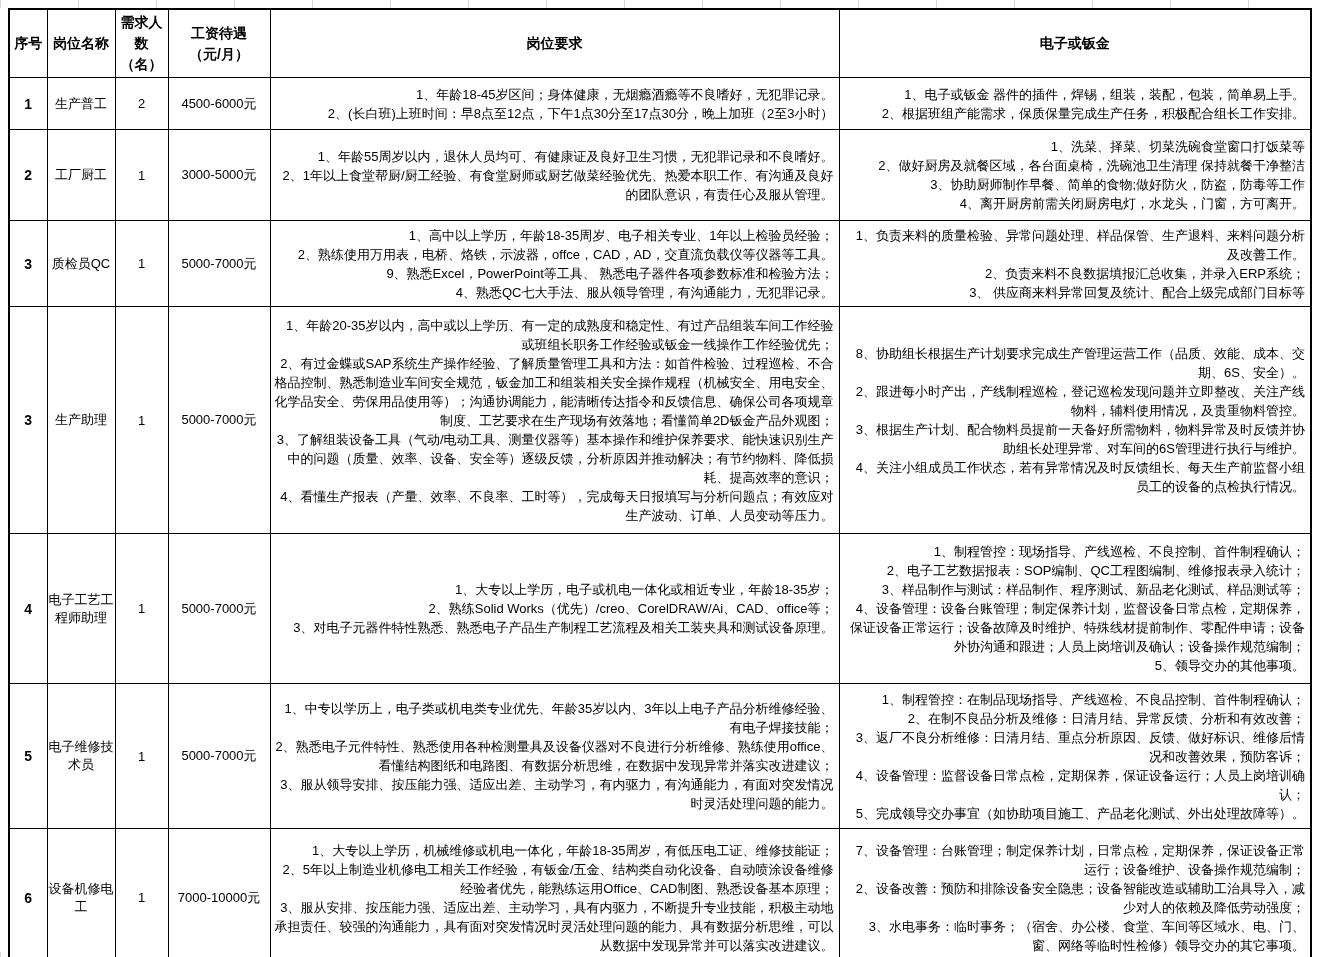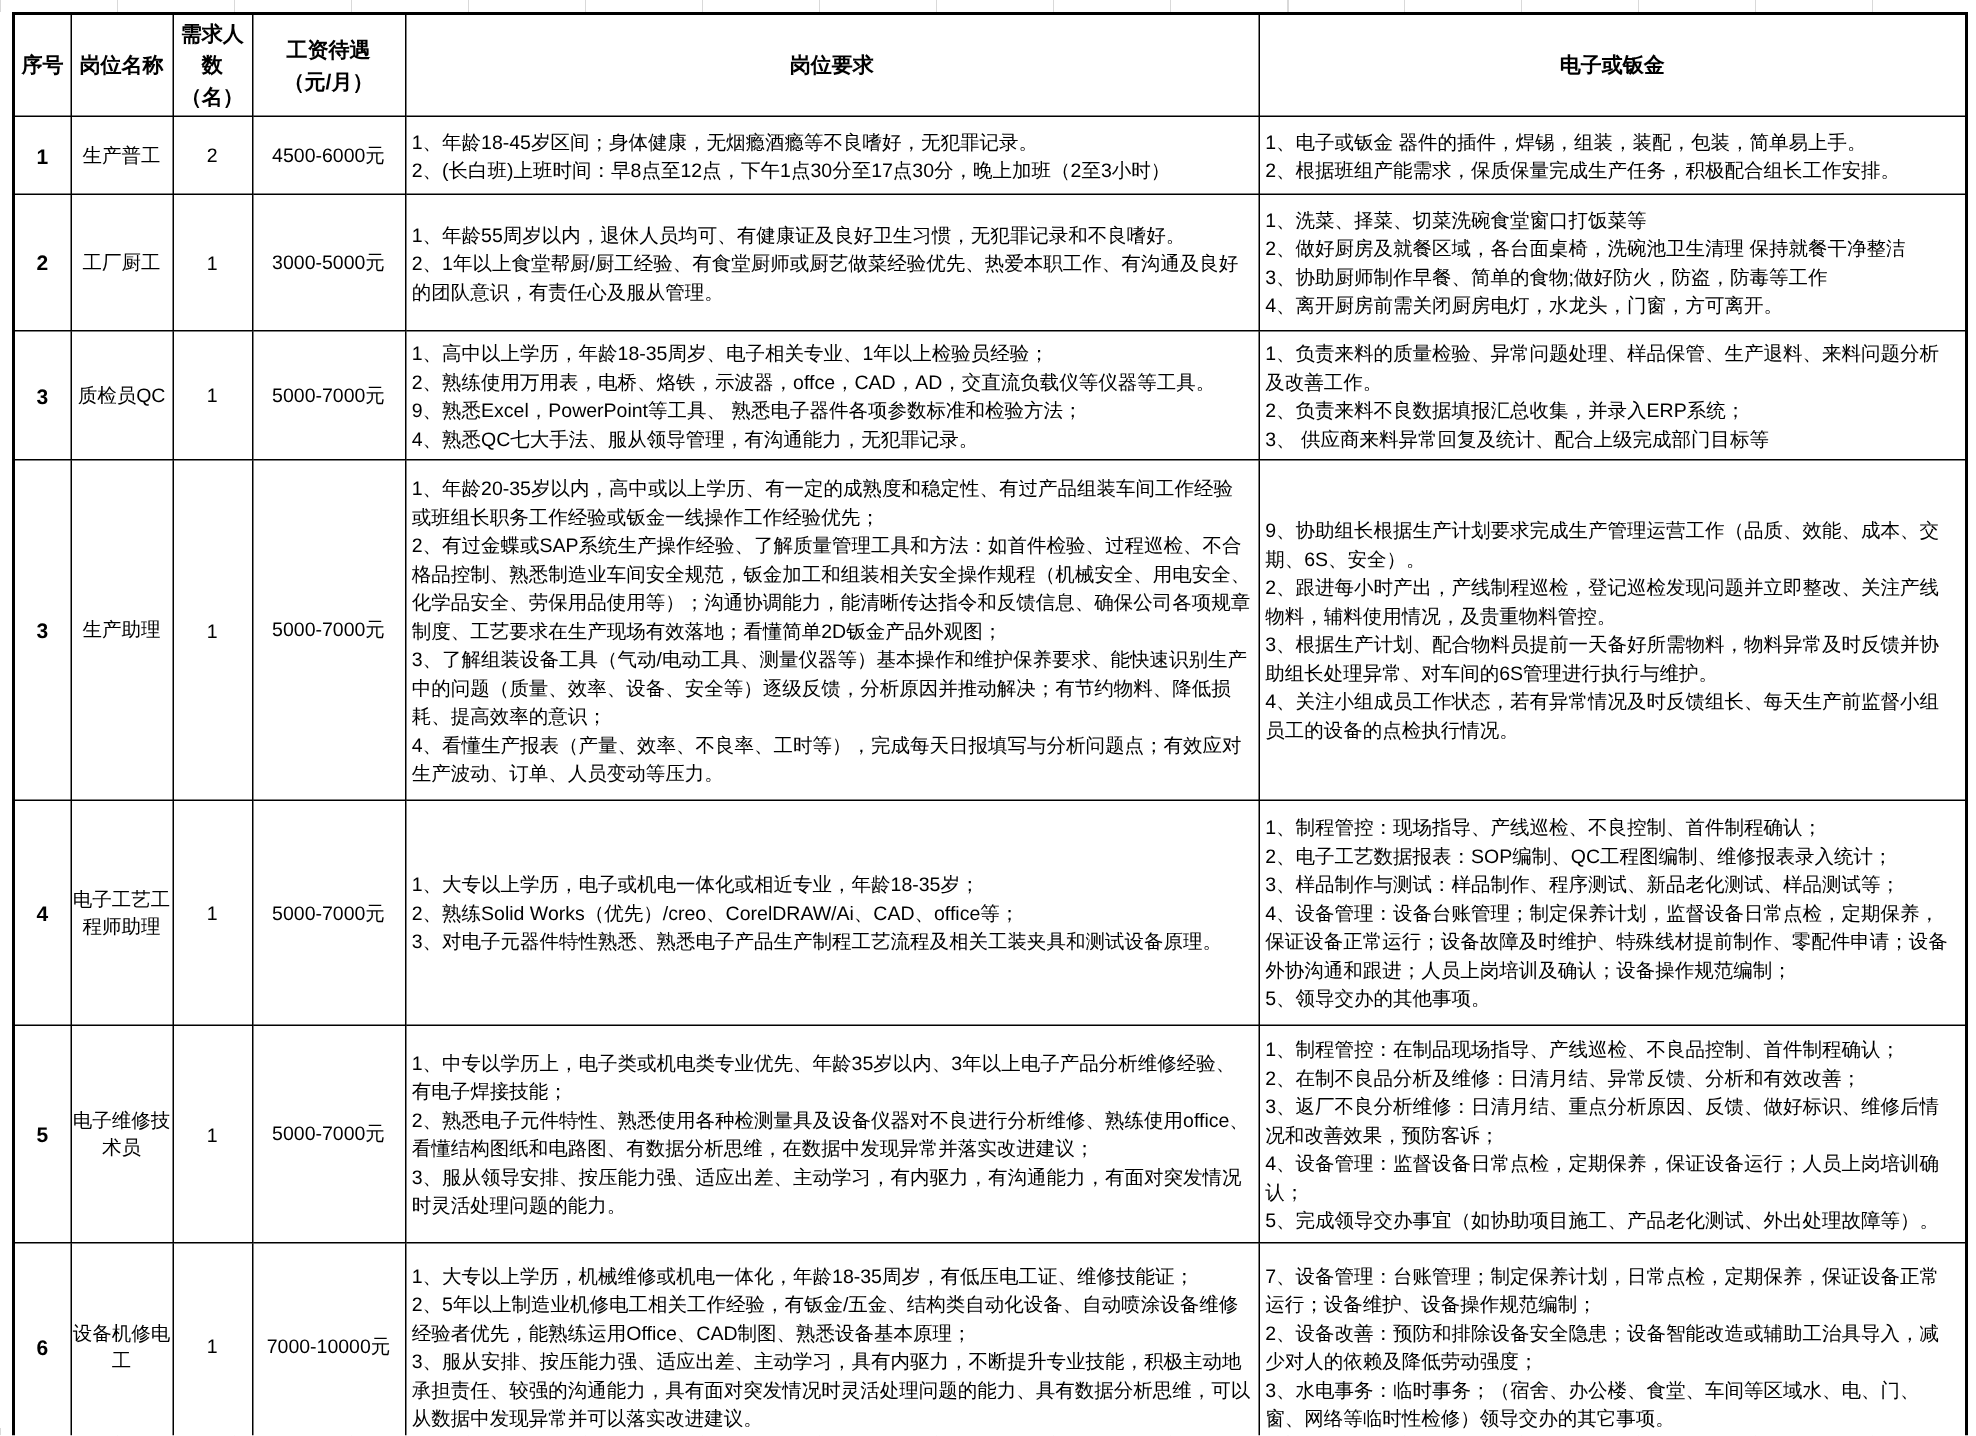--- a/index.html
+++ b/index.html
@@ -9,21 +9,21 @@
     background-image:repeating-linear-gradient(90deg,#d9d9d9 0 1px,transparent 1px 78px); }
   .grid-strip.top { top:0; height:8px; }
   .grid-strip.bottom { top:952px; height:5px; }
   table.jobs { position:absolute; left:8px; top:8px; width:1302px;
     border-collapse:collapse; table-layout:fixed; background:#fff; border:2px solid #000; }
   .jobs th, .jobs td { border:1px solid #000; overflow:hidden; }
   .jobs th { font-size:14px; font-weight:bold; text-align:center; vertical-align:middle;
     white-space:pre-line; line-height:1.5; padding:2px; }
   td.c { text-align:center; vertical-align:middle; font-size:13px; padding:1px; }
   td.seq { font-weight:bold; font-size:14px; }
-  td.txt { font-size:13px; line-height:19px; vertical-align:middle; text-align:left;
+  td.txt { font-size:13px; line-height:19px; vertical-align:middle; text-align:right;
     padding:3px 5px 3px 4px; }
   td.txt .item { margin:0; }
 </style>
 </head>
 <body>
 
 <div class="sheet">
   <div class="grid-strip top"></div>
   <div class="grid-strip bottom"></div>
 
@@ -101,21 +101,21 @@
           <td class="c">生产助理</td>
           <td class="c">1</td>
           <td class="c">5000-7000元</td>
           <td class="txt">
             <div class="item">1、年龄20-35岁以内，高中或以上学历、有一定的成熟度和稳定性、有过产品组装车间工作经验或班组长职务工作经验或钣金一线操作工作经验优先；</div>
             <div class="item">2、有过金蝶或SAP系统生产操作经验、了解质量管理工具和方法：如首件检验、过程巡检、不合格品控制、熟悉制造业车间安全规范，钣金加工和组装相关安全操作规程（机械安全、用电安全、化学品安全、劳保用品使用等）；沟通协调能力，能清晰传达指令和反馈信息、确保公司各项规章制度、工艺要求在生产现场有效落地；看懂简单2D钣金产品外观图；</div>
             <div class="item">3、了解组装设备工具（气动/电动工具、测量仪器等）基本操作和维护保养要求、能快速识别生产中的问题（质量、效率、设备、安全等）逐级反馈，分析原因并推动解决；有节约物料、降低损耗、提高效率的意识；</div>
             <div class="item">4、看懂生产报表（产量、效率、不良率、工时等），完成每天日报填写与分析问题点；有效应对生产波动、订单、人员变动等压力。</div>
           </td>
           <td class="txt">
-            <div class="item">9、协助组长根据生产计划要求完成生产管理运营工作（品质、效能、成本、交期、6S、安全）。</div>
+            <div class="item">8、协助组长根据生产计划要求完成生产管理运营工作（品质、效能、成本、交期、6S、安全）。</div>
             <div class="item">2、跟进每小时产出，产线制程巡检，登记巡检发现问题并立即整改、关注产线物料，辅料使用情况，及贵重物料管控。</div>
             <div class="item">3、根据生产计划、配合物料员提前一天备好所需物料，物料异常及时反馈并协助组长处理异常、对车间的6S管理进行执行与维护。</div>
             <div class="item">4、关注小组成员工作状态，若有异常情况及时反馈组长、每天生产前监督小组员工的设备的点检执行情况。</div>
           </td>
         </tr>
         <tr style="height: 150px;">
           <td class="c seq">4</td>
           <td class="c">电子工艺工程师助理</td>
           <td class="c">1</td>
           <td class="c">5000-7000元</td>

